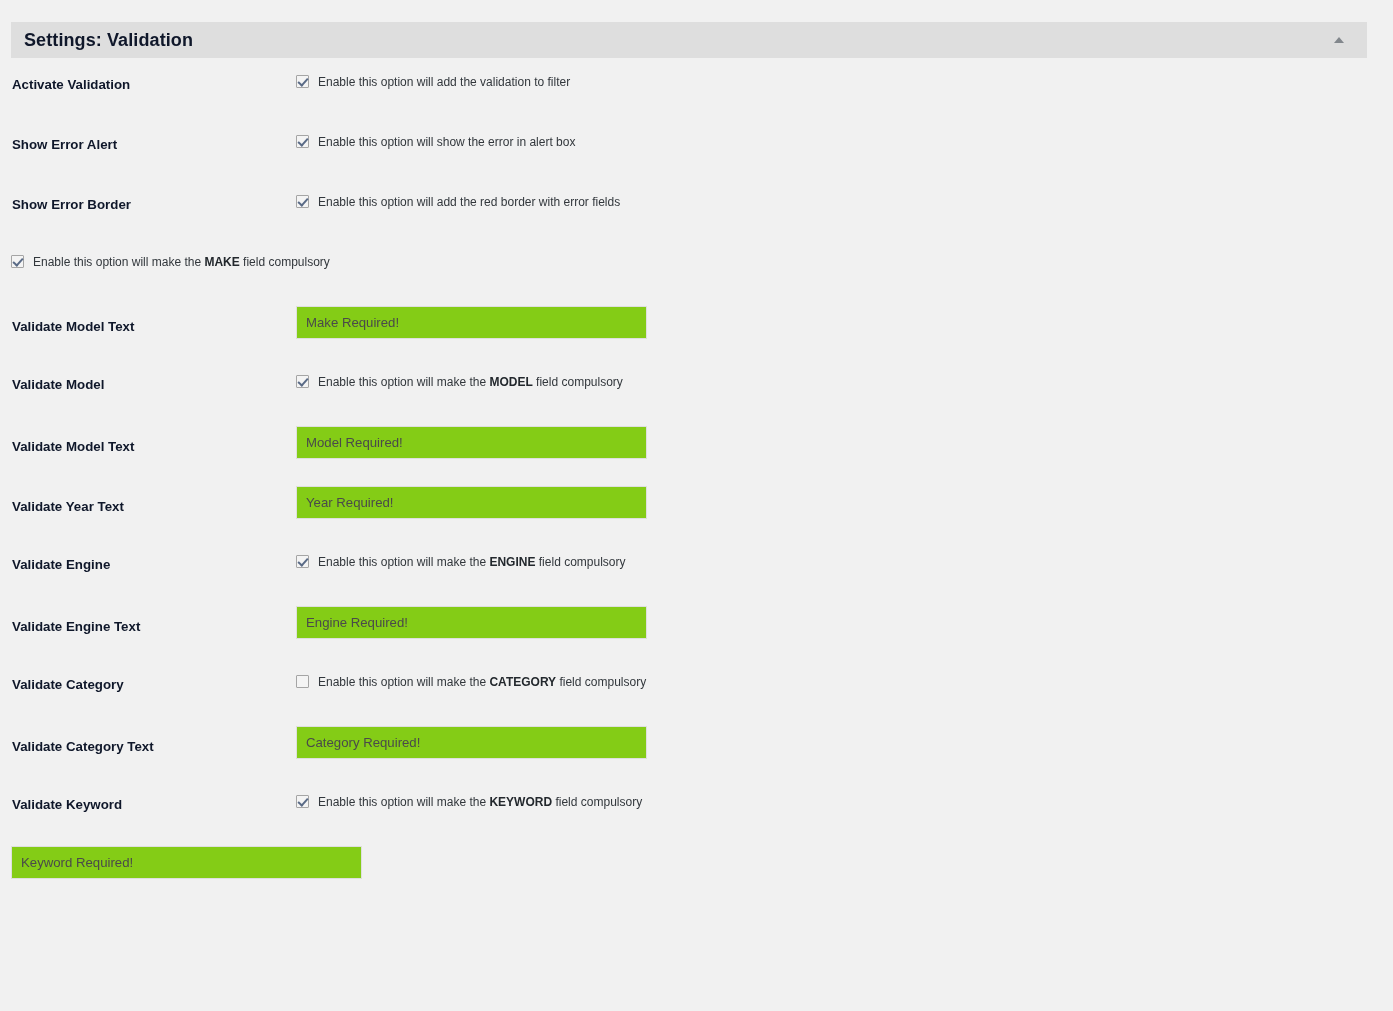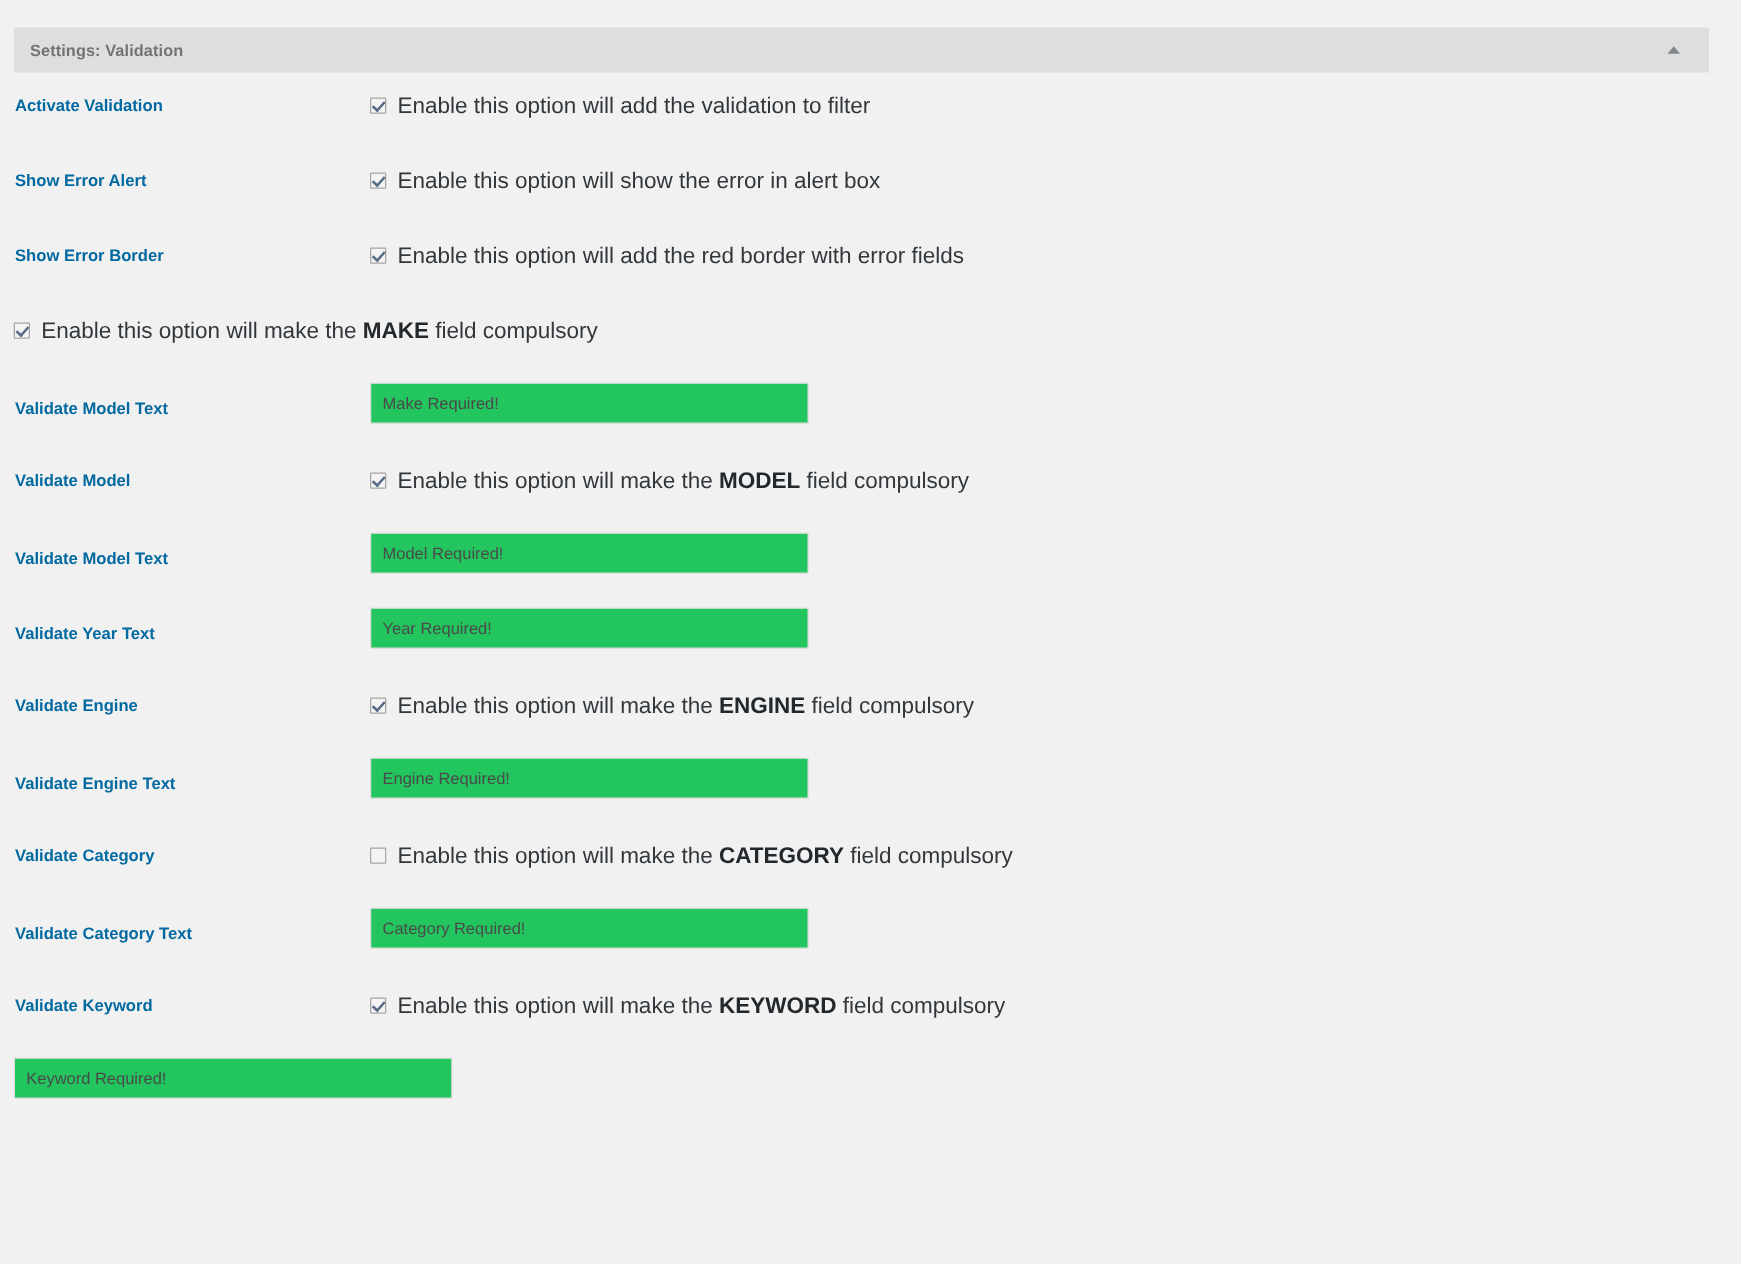--- a/index.html
+++ b/index.html
@@ -24,23 +24,23 @@
   .postbox-header {
     position: relative;
     height: 36px;
     background: #dedede;
     box-sizing: border-box;
     padding: 0 12px 0 13px;
     display: flex;
     align-items: center;
   }
   .postbox-title {
-    font-size: 13px;
+    font-size: 18px;
     font-weight: bold;
-    color: #737373;
+    color: #0f172a;
     letter-spacing: 0.1px;
     line-height: 1;
   }
   .toggle-btn {
     position: absolute;
     right: 14px;
     top: 0;
     bottom: 0;
     width: 28px;
     display: flex;
@@ -67,21 +67,21 @@
     align-items: flex-start;
     min-height: 60px;
   }
   .row-label {
     width: 285px;
     flex: 0 0 285px;
     box-sizing: border-box;
     padding-left: 1px;
     font-size: 13.3px;
     font-weight: bold;
-    color: #0369a1;
+    color: #0f172a;
     line-height: 1.3;
   }
   .row-field {
     flex: 1 1 auto;
     display: flex;
     align-items: flex-start;
   }
 
   
   .row.check .row-label { padding-top: 18px; }
@@ -111,37 +111,37 @@
     position: absolute;
     left: 3px;
     top: 0px;
     width: 4px;
     height: 8px;
     border: solid #5a6b87;
     border-width: 0 2px 2px 0;
     transform: rotate(42deg);
   }
   .cb-text {
-    font-size: 18px;
+    font-size: 12px;
     color: #32373c;
     line-height: 1;
     white-space: nowrap;
   }
   .cb-text b {
     font-weight: bold;
     color: #23282d;
   }
 
   
   .txt {
     width: 351px;
     height: 33px;
     box-sizing: border-box;
     padding: 0 9px;
-    background: #22c55e;
+    background: #84cc16;
     border: 1px solid #dfdfdf;
     border-radius: 1px;
     font-family: "Liberation Sans", sans-serif;
     font-size: 13.2px;
     color: #4a4a4a;
     outline: none;
   }
   .txt::placeholder { color: #8d8d8d; }
 </style>
 </head>

